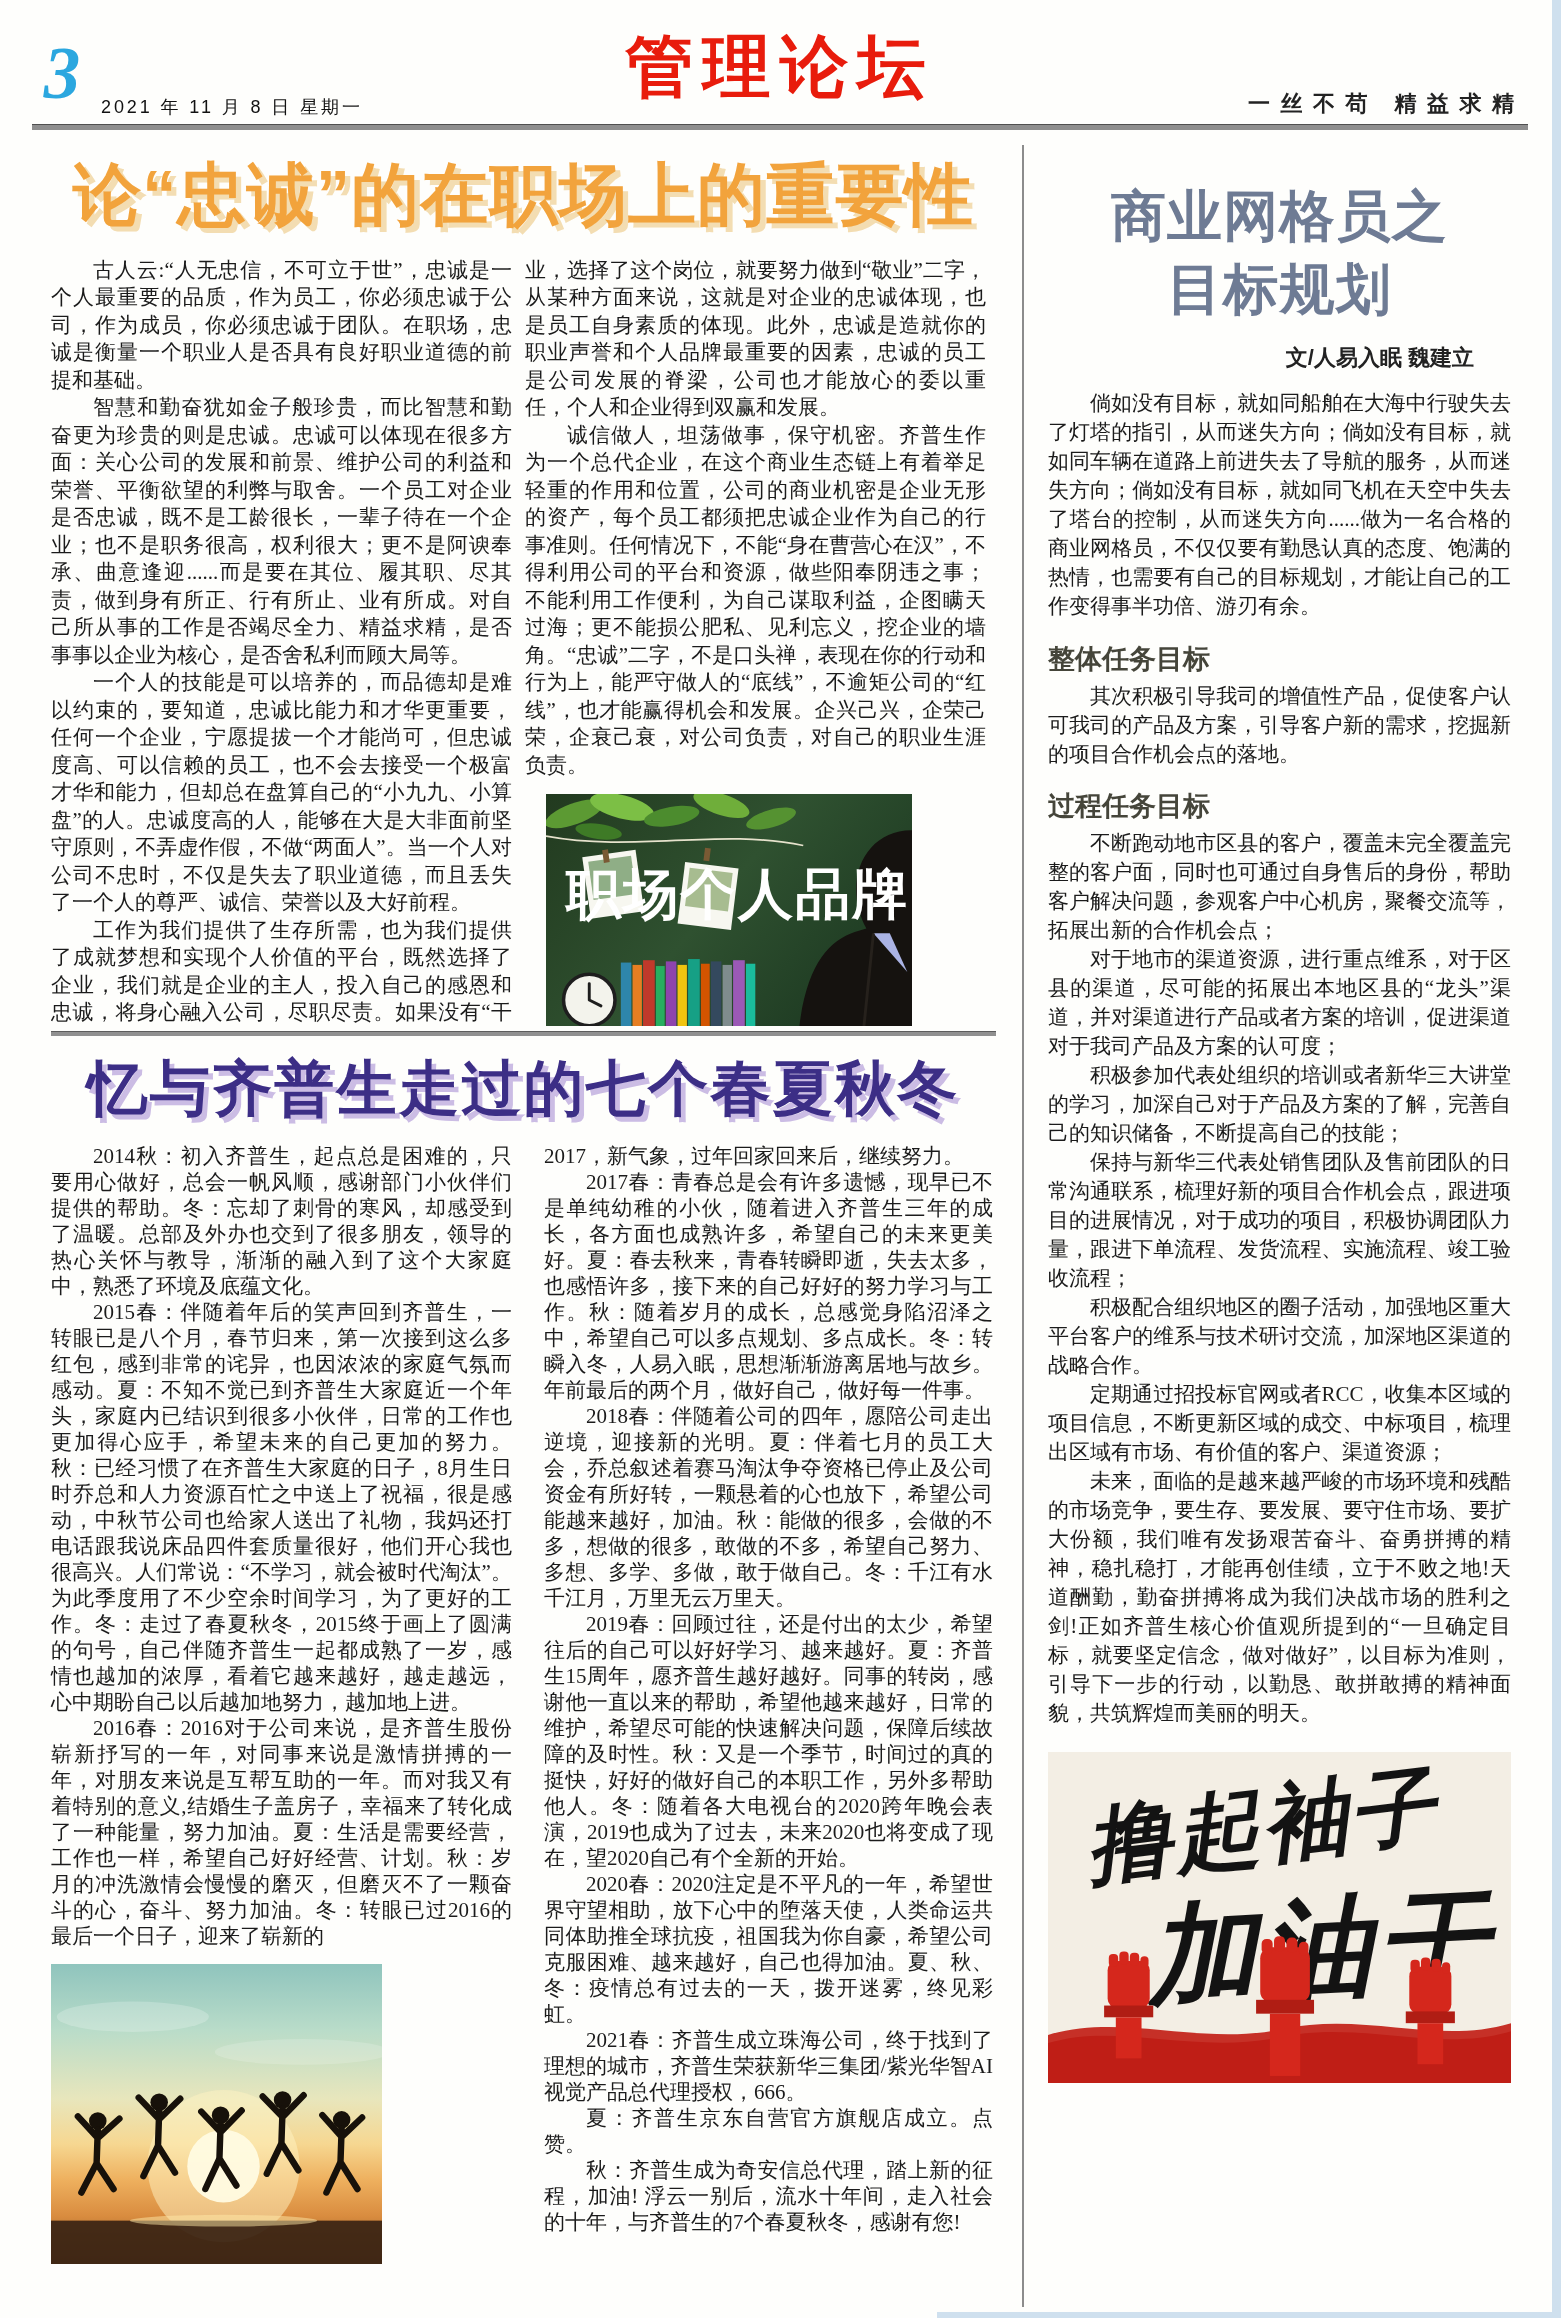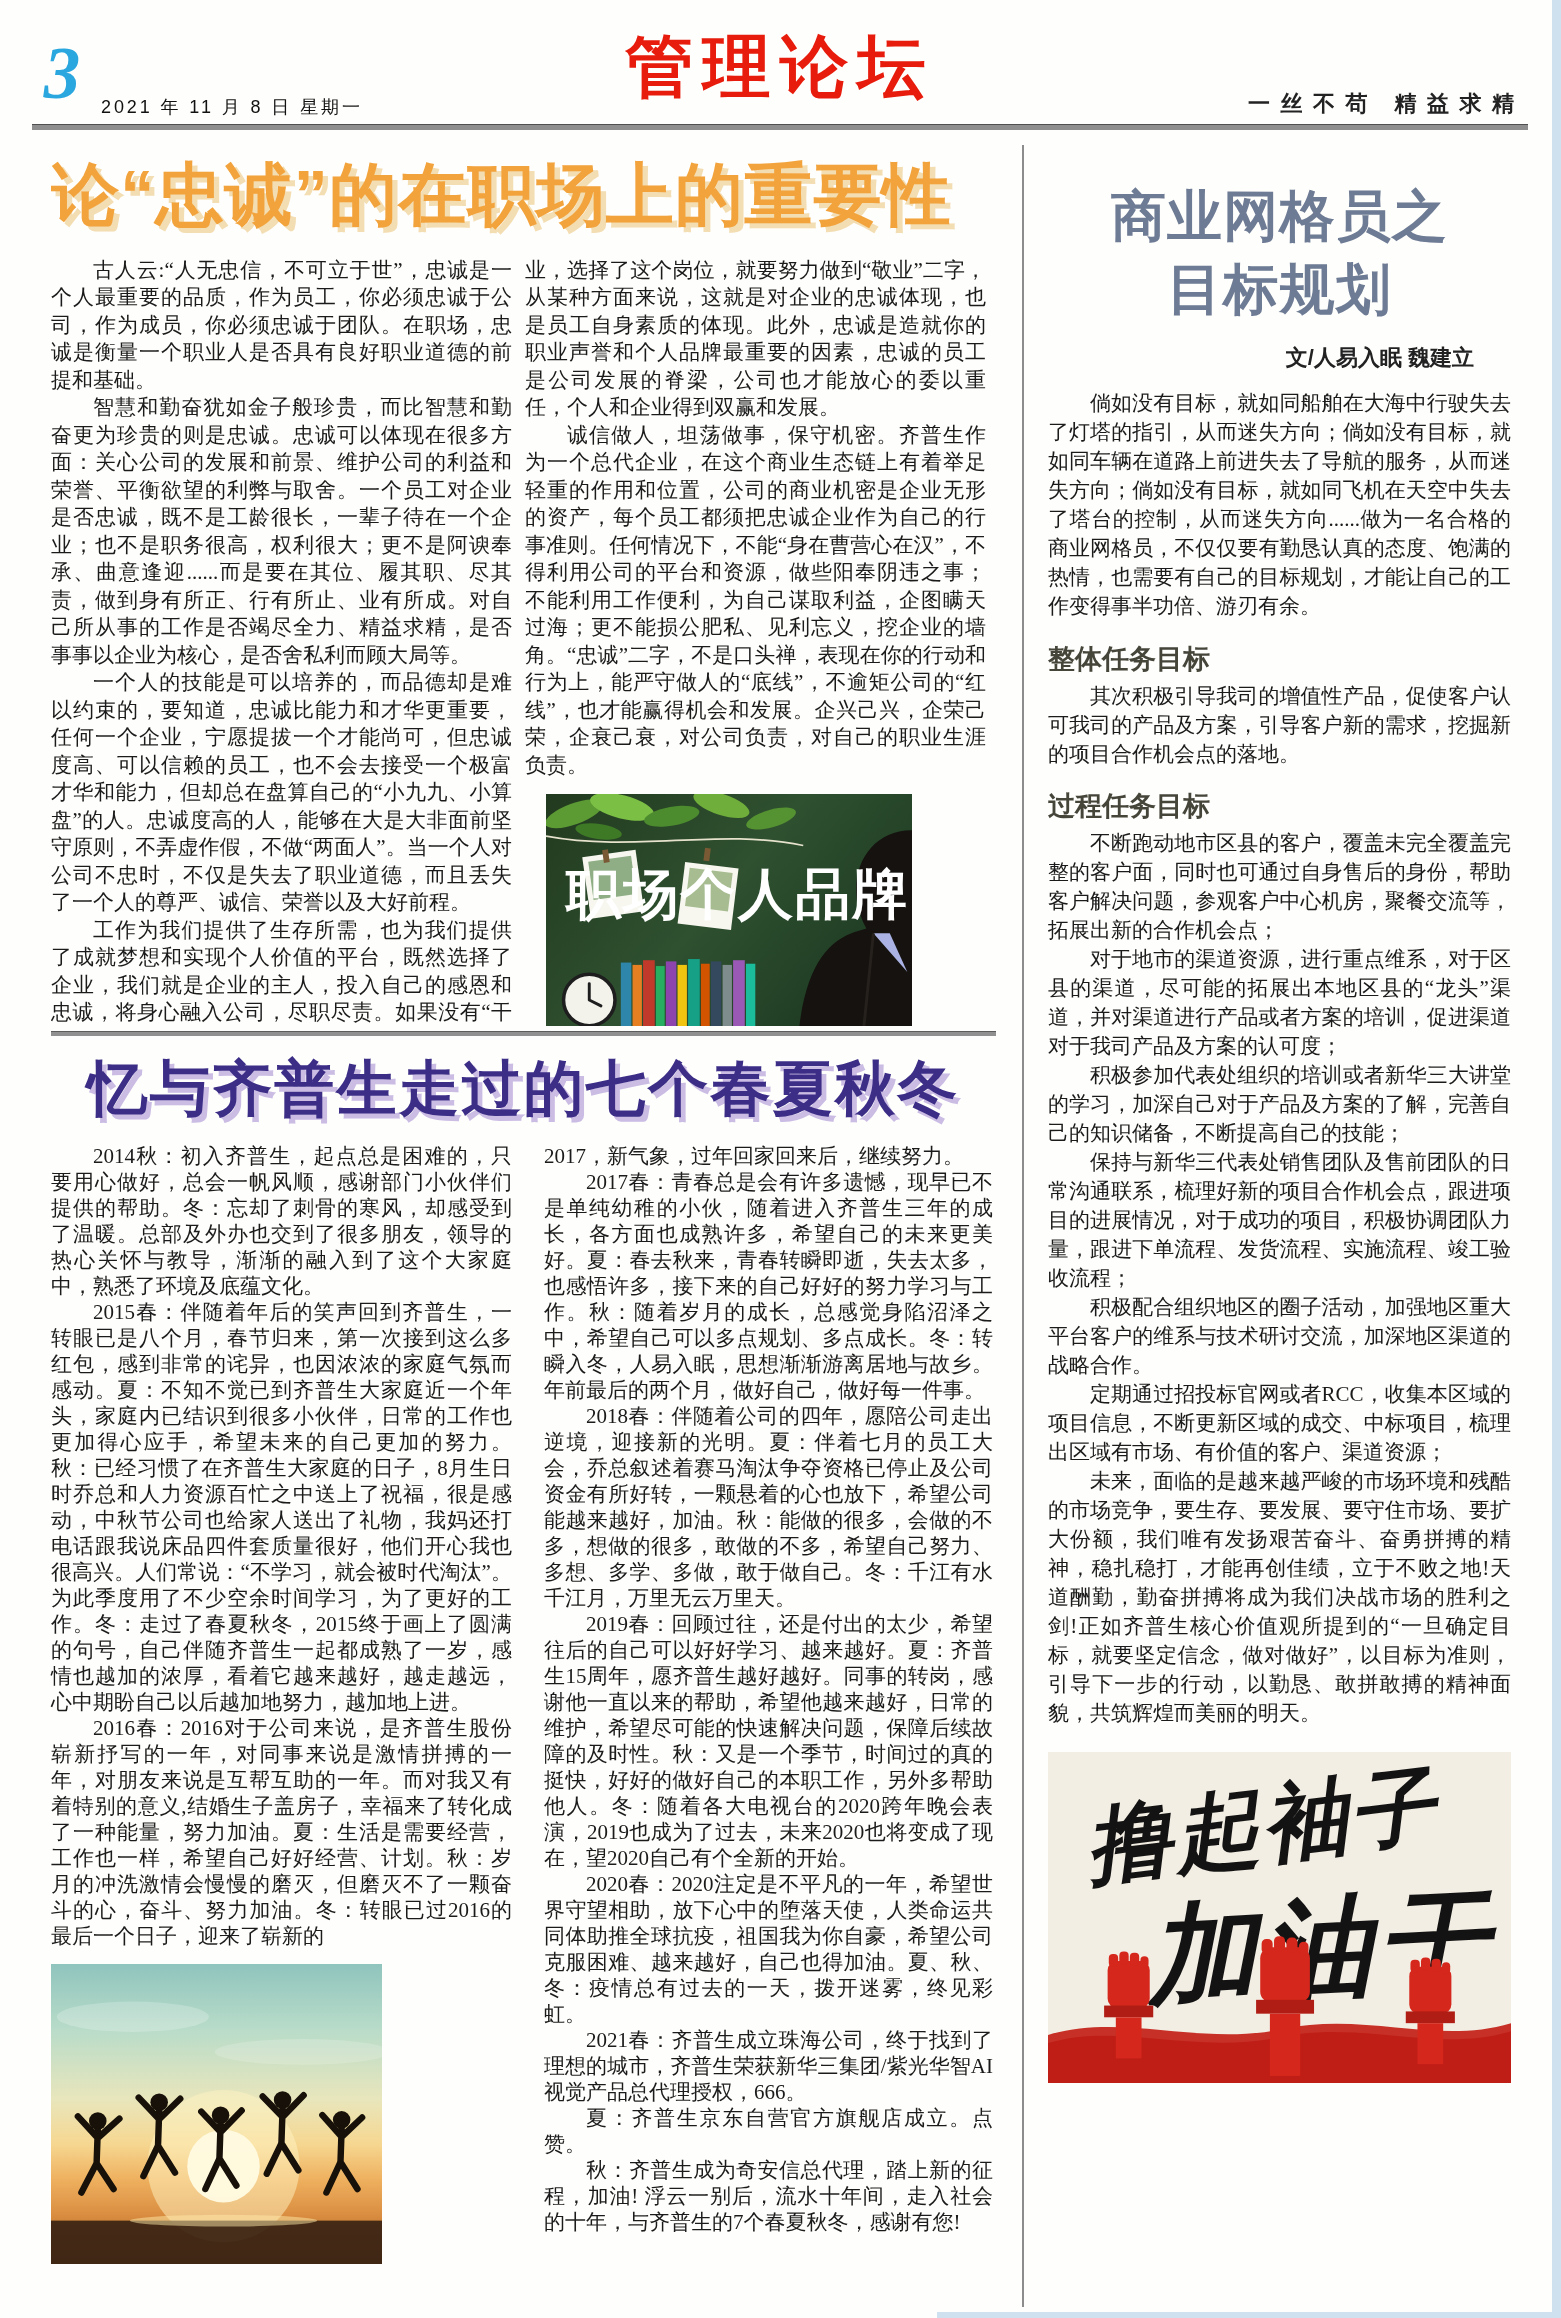--- a/index.html
+++ b/index.html
@@ -17,21 +17,21 @@
   .section-title{position:absolute;left:0;right:0;top:7px;text-align:center;font-size:68px;
              font-weight:bold;color:#e81c0c;font-family:"Liberation Sans",sans-serif;letter-spacing:9.4px;}
   .slogan{position:absolute;right:3.5px;top:74px;font-size:22px;font-weight:bold;letter-spacing:10.5px;
              font-family:"Liberation Sans",sans-serif;color:#222;}
   .masthead-rule{position:absolute;left:0px;top:109px;width:1496px;height:5.3px;background:#8e8e8e;border-top:1.8px solid #4f4f4f;}
 
   .v-divider{position:absolute;left:1022px;top:145px;width:1.8px;height:2162px;background:#8c8c8c;}
 
   
   .left-region{position:absolute;left:51px;top:147px;width:945px;}
-  .a1-title{margin:8.2px 0 23.4px;text-align:left;font-family:"Liberation Sans",sans-serif;
+  .a1-title{margin:8.2px 0 23.4px;text-align:center;font-family:"Liberation Sans",sans-serif;
             font-weight:bold;font-size:68px;line-height:1.15;color:#f2a33c;letter-spacing:1.2px;
             text-shadow:5.3px 5.3px 0 #f3ddb2;}
   .a1-cols{display:flex;gap:13px;}
   .a1col{width:461px;font-size:21px;line-height:27.5px;text-align:justify;}
   .a1col p,.a2col p,.r-body p{margin:0;text-indent:2em;text-align:justify;}
   .noindent{text-indent:0 !important;}
   .article1{height:879px;overflow:hidden;}
   .sep-rule{height:4.7px;background:#909090;border-top:1.2px solid #5c5c5c;margin:4.7px 0 0;}
 
   

